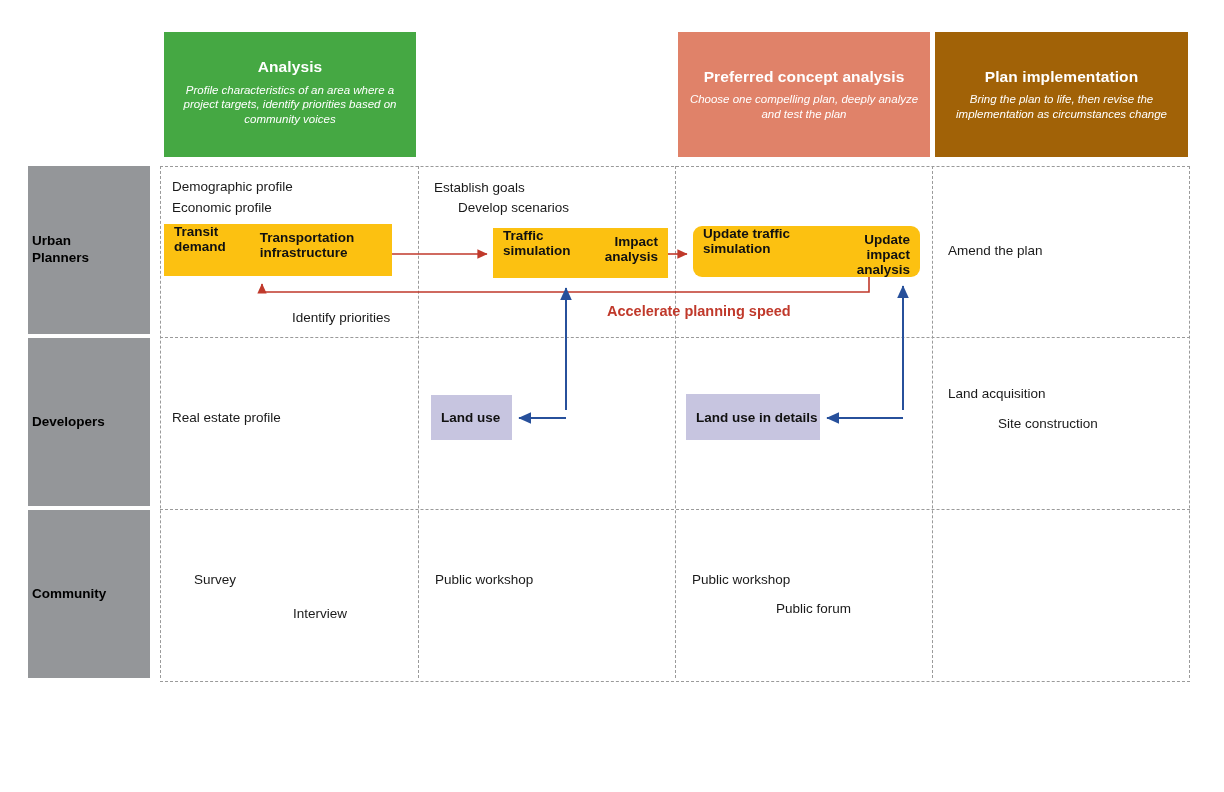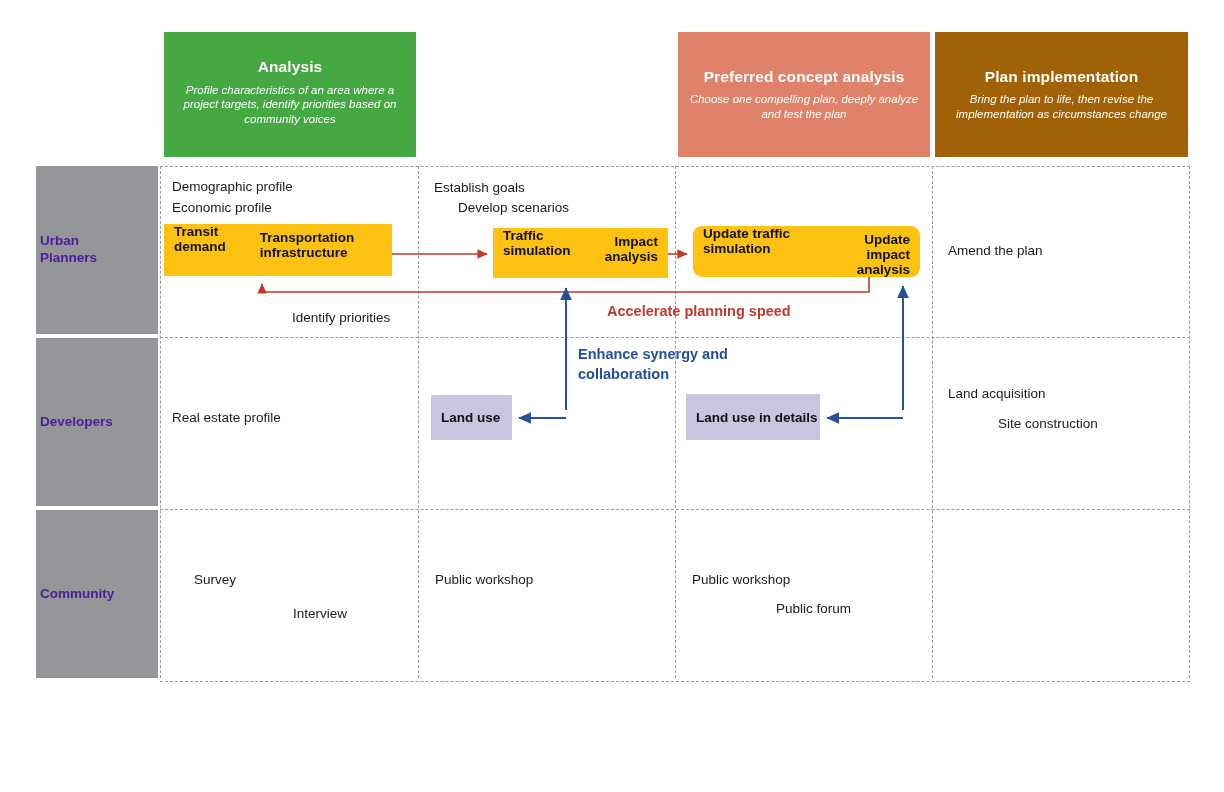--- a/index.html
+++ b/index.html
@@ -21,22 +21,22 @@
   .phase .p-sub{font-size:11.5px;font-style:italic;line-height:1.28;margin-top:6px;}
 
   #phase-0{left:164px;width:252px;background:#45a843;}
   #phase-0 .p-title{margin-top:-4px;}
   #phase-1{left:421px;width:252px;background:#00a6e8;}
   #phase-2{left:678px;width:252px;background:#e08269;}
   #phase-3{left:935px;width:253px;background:#a16207;}
 
   
   .lane-label{
-    position:absolute;left:36px;width:122px;background:#949699;
-    color:#4c1d95;font-weight:bold;font-size:13.5px;line-height:1.25;
+    position:absolute;left:28px;width:122px;background:#949699;
+    color:#000000;font-weight:bold;font-size:13.5px;line-height:1.25;
     display:flex;align-items:center;box-sizing:border-box;padding-left:4px;
   }
   #lane-0{top:166px;height:168px;}
   #lane-1{top:338px;height:168px;}
   #lane-2{top:510px;height:168px;}
 
   
   .hline{position:absolute;left:160px;width:1030px;height:0;
          border-top:1px dashed #9a9a9a;}
   .vline{position:absolute;top:166px;height:512px;width:0;
@@ -134,22 +134,20 @@
   <div class="txt" style="left:948px;top:384px;">Land acquisition</div>
   <div class="txt" style="left:998px;top:414px;">Site construction</div>
 
   <div class="txt" style="left:194px;top:570px;">Survey</div>
   <div class="txt" style="left:293px;top:604px;">Interview</div>
   <div class="txt" style="left:435px;top:570px;">Public workshop</div>
   <div class="txt" style="left:692px;top:570px;">Public workshop</div>
   <div class="txt" style="left:776px;top:599px;">Public forum</div>
 
   <div class="callout" id="callout-red" style="left:607px;top:302px;">Accelerate planning speed</div>
-  <div class="callout" id="callout-blue" style="left:578px;top:345px;">Enhance synergy and
-collaboration</div>
 
   <svg class="overlay">
     <defs>
       <marker id="ar-red" markerWidth="7" markerHeight="7" refX="6" refY="3.5" orient="auto" markerUnits="strokeWidth">
         <path d="M0,0.6 L6.4,3.5 L0,6.4 z" fill="#c0392b"></path>
       </marker>
       <marker id="ar-blue" markerWidth="7" markerHeight="7" refX="6" refY="3.5" orient="auto" markerUnits="strokeWidth">
         <path d="M0,0.6 L6.4,3.5 L0,6.4 z" fill="#27509b"></path>
       </marker>
     </defs>

